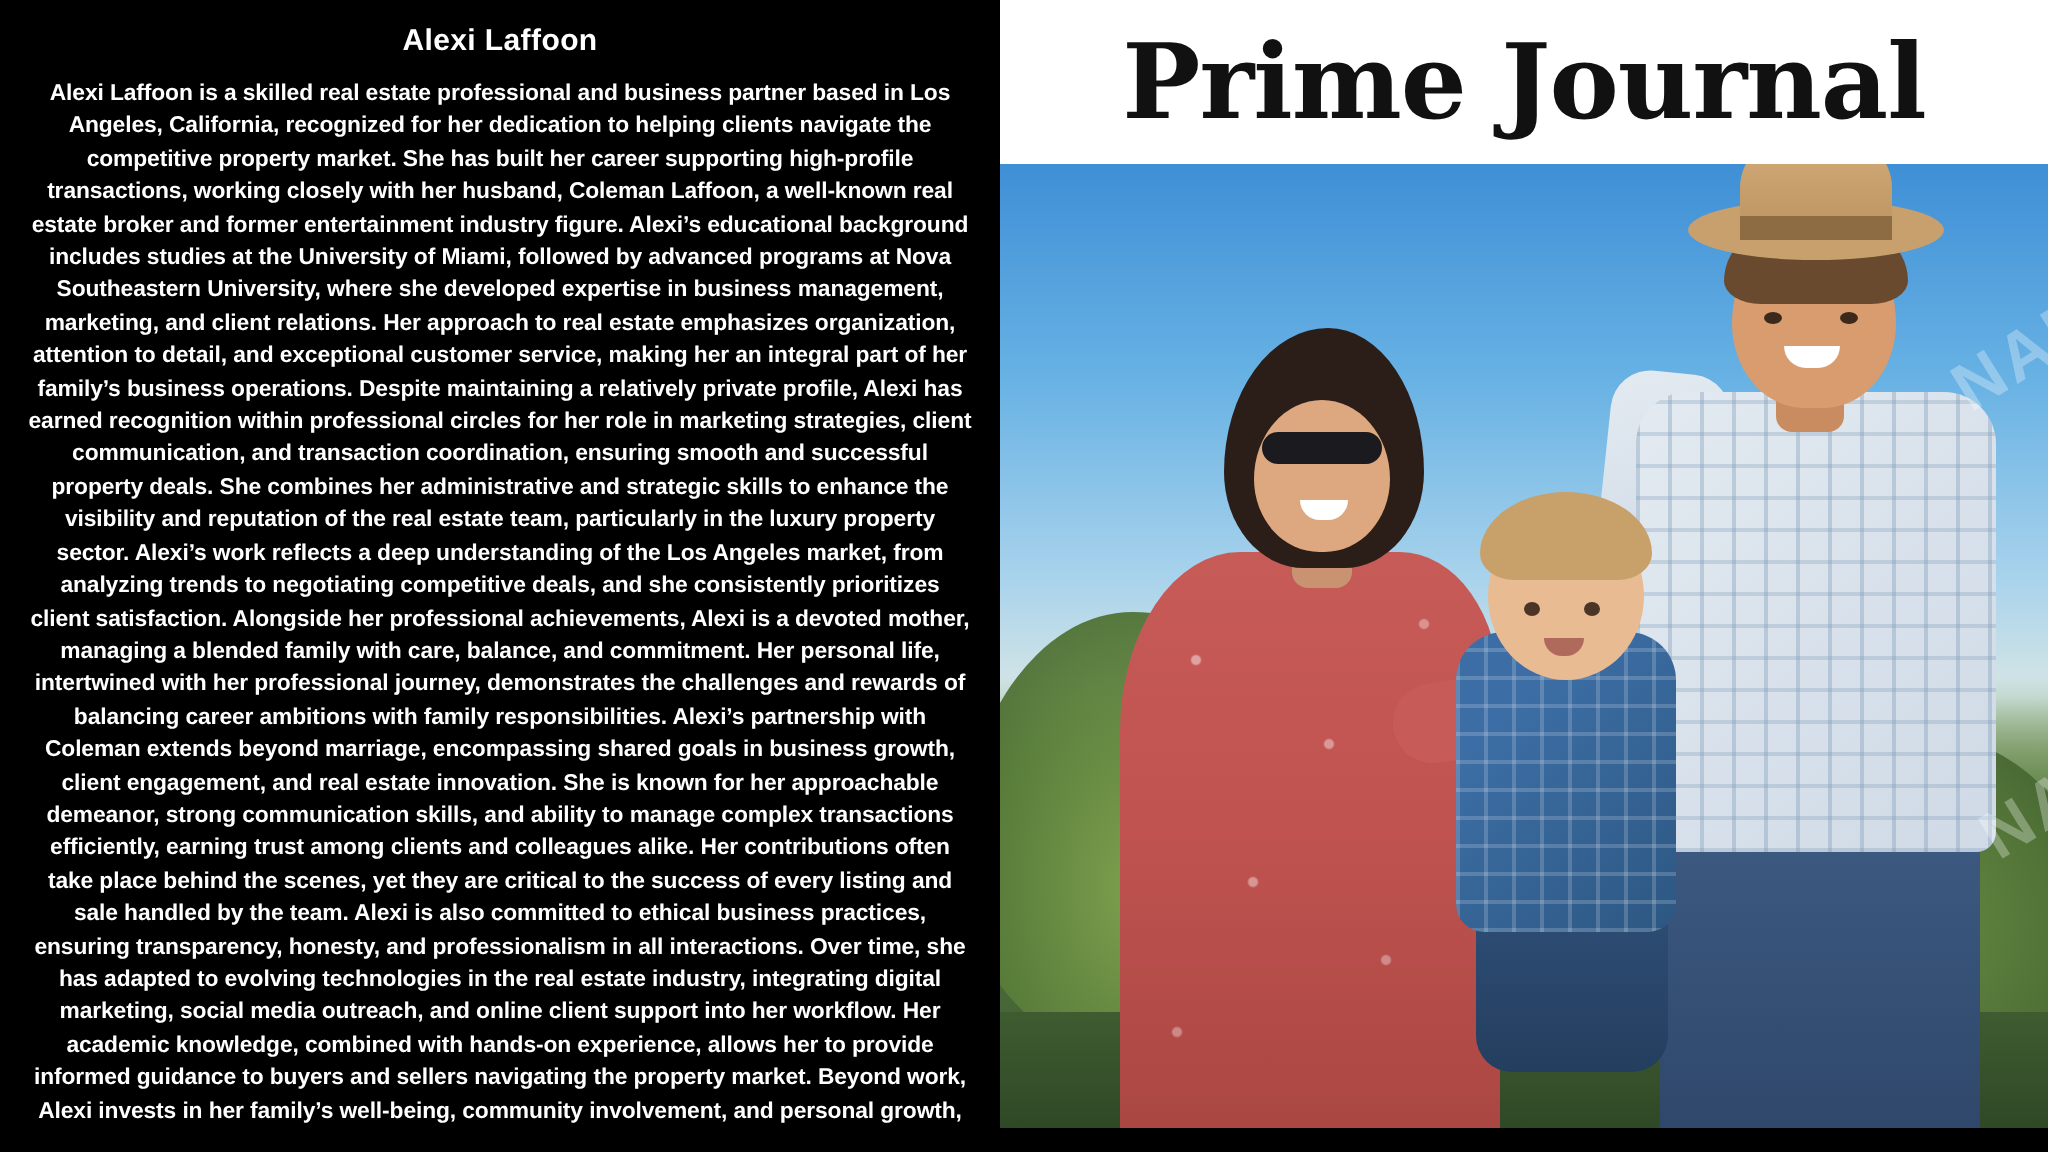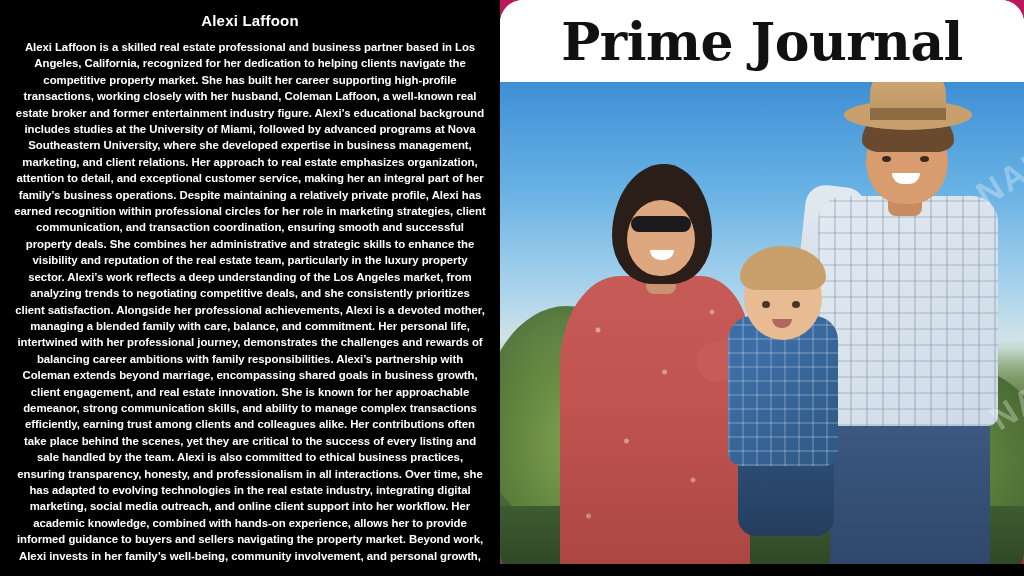--- a/index.html
+++ b/index.html
@@ -49,21 +49,20 @@
     letter-spacing: -0.05px;
     padding: 0 2px;
   }
   
   .right-panel {
     width: 524px;
     height: 576px;
     position: relative;
     background: #ffffff;
     overflow: hidden;
-    border-radius: 23px;
   }
   .masthead {
     height: 82px;
     background: #ffffff;
     display: flex;
     align-items: center;
     justify-content: center;
     position: relative;
     z-index: 5;
   }

